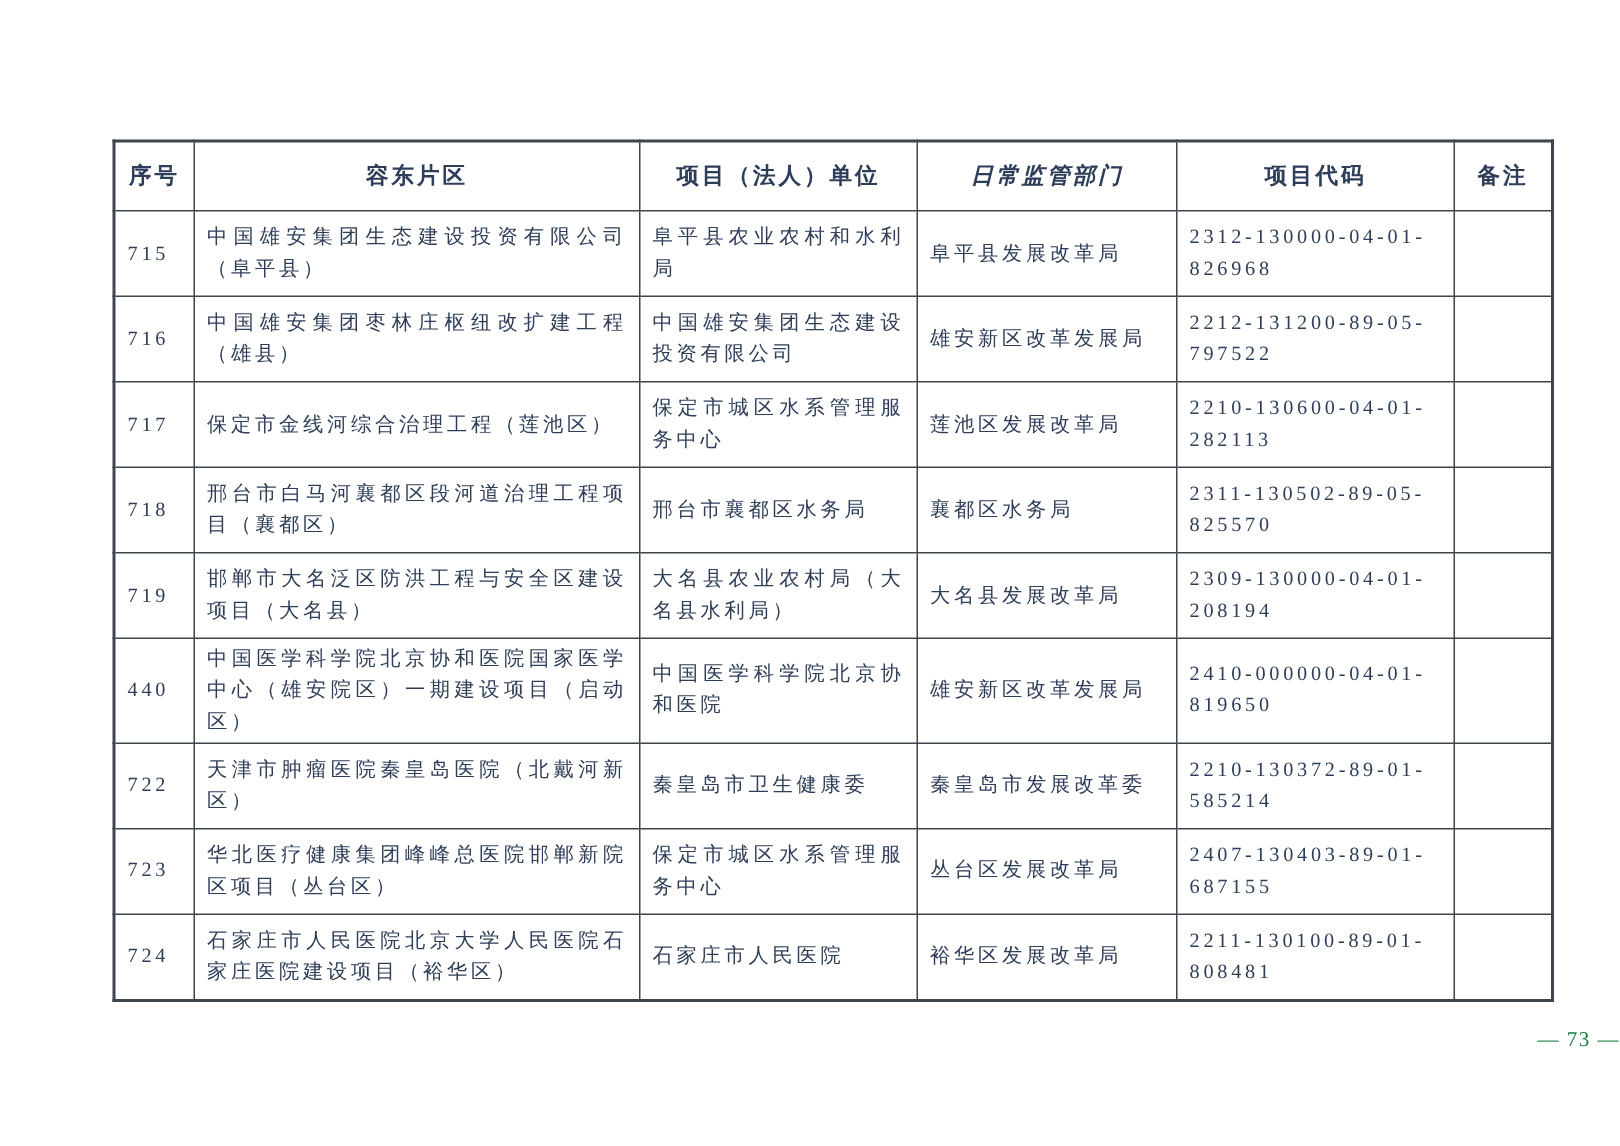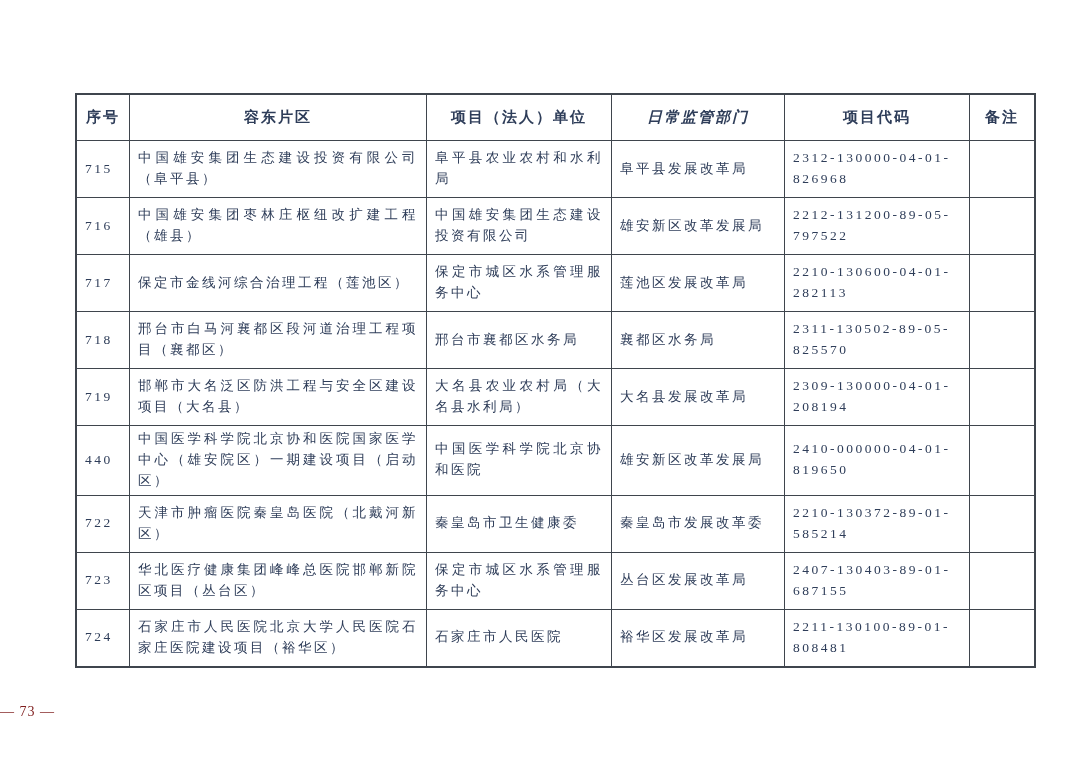--- a/index.html
+++ b/index.html
@@ -67,25 +67,25 @@
   }
   td.cell-code {
     letter-spacing: 0.3px;
     font-size: 14.5px;
     padding: 3px 2px;
   }
   td.cell-remark { padding: 3px 2px; }
   .page-footer {
     position: absolute;
     left: 0;
-    top: 704px;
+    top: 686px;
     width: 100%;
-    text-align: left;
+    text-align: right;
     font-size: 14px;
-    color: #7f1d1d;
+    color: #15803d;
     letter-spacing: 1px;
   }
 </style>
 </head>
 <body>
 
 <div class="page">
 
   <div class="doc-table-wrap">
     <table class="doc-table">

